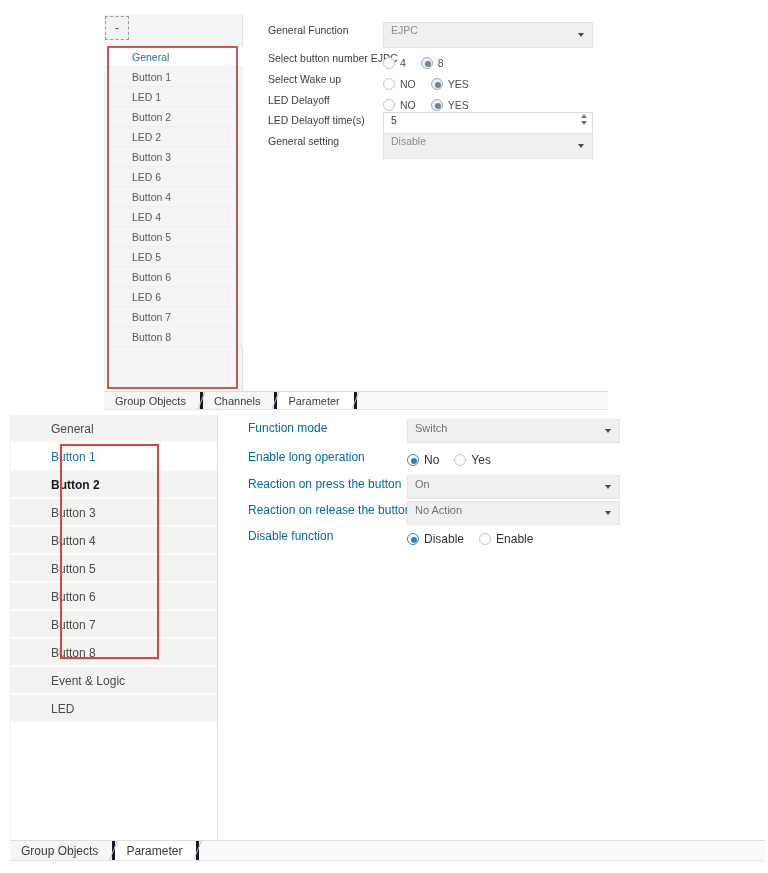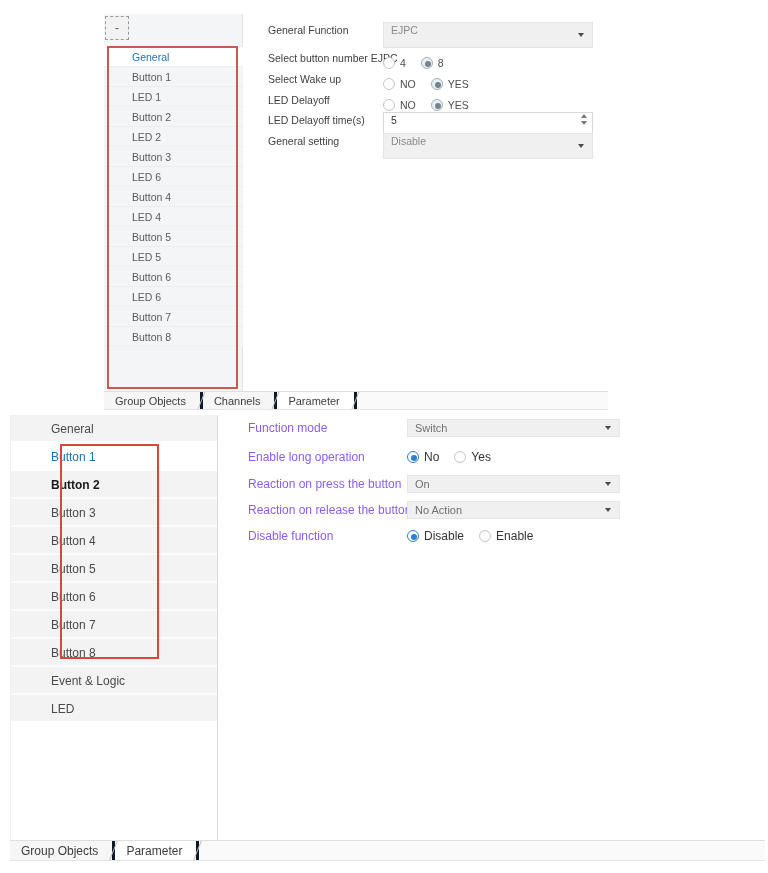--- a/index.html
+++ b/index.html
@@ -31,23 +31,23 @@
     background:#fff; border-right:1px solid #dcdcdc; border-left:1px solid #f0f0f0; }
   .bs-item { height:28px; line-height:28px; padding-left:40px; font-size:12px;
     color:#4a4a4a; background:#f3f3f4; border-bottom:2px solid #fdfdfd; cursor:pointer;
     white-space:nowrap; }
   .bs-item.sel { background:#ffffff; color:#1d70b7; }
   .bs-item.bold { font-weight:bold; color:#1a1a1a; }
   .bot-redbox { position:absolute; left:60px; top:444px; width:99px; height:215px;
     border:2px solid #d9473a; pointer-events:none; }
 
   .brow { position:absolute; height:18px; }
-  .b-label { position:absolute; left:248px; width:158px; font-size:12px; color:#8b5cf6;
+  .b-label { position:absolute; left:248px; width:158px; font-size:12px; color:#0369a1;
     line-height:18px; white-space:nowrap; }
-  .b-ctrl  { position:absolute; left:407px; width:213px; height:18px; }
+  .b-ctrl  { position:absolute; left:407px; width:213px; height:24px; }
   .brow0{top:419px}.brow1{top:448px}.brow2{top:475px}.brow3{top:501px}.brow4{top:527px}
 
   
   .dd { position:relative; width:100%; height:100%; background:#f0f0f1;
     border:1px solid #e5e5e6; cursor:pointer; }
   .dd-val { position:absolute; left:7px; top:0; line-height:15px; font-size:10.5px; color:#8a8a8a; }
   .b-ctrl .dd-val { line-height:16px; font-size:11px; color:#707070; }
   .dd-arrow { position:absolute; right:8px; top:50%; margin-top:-2px; width:0; height:0;
     border-left:3.5px solid transparent; border-right:3.5px solid transparent;
     border-top:4px solid #4a4a4a; }

